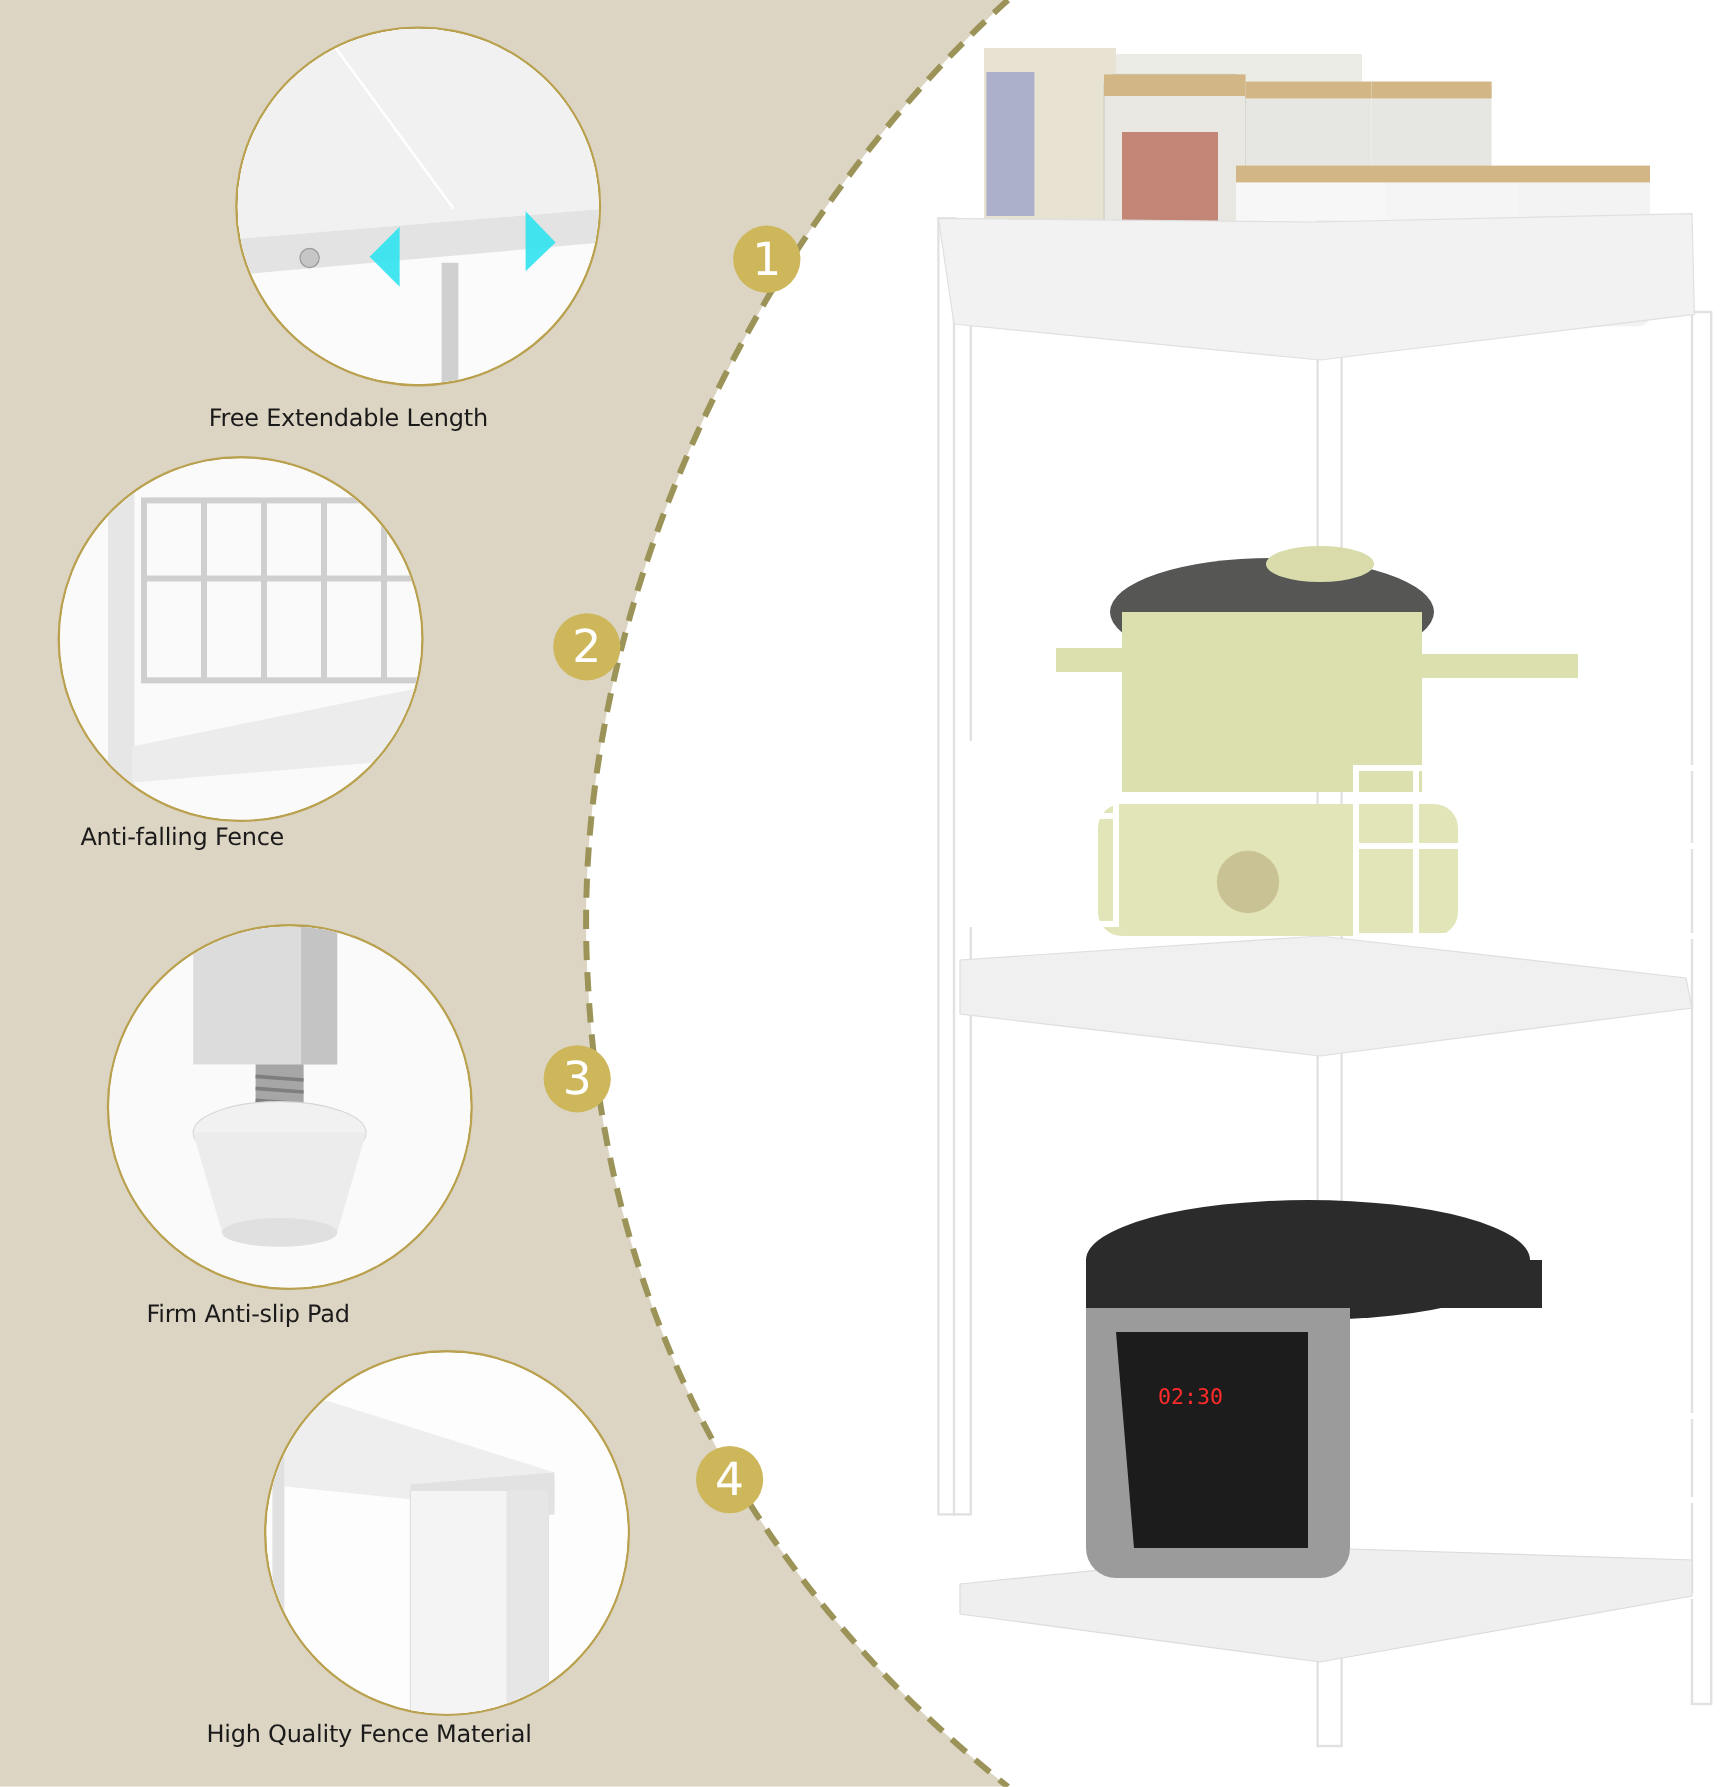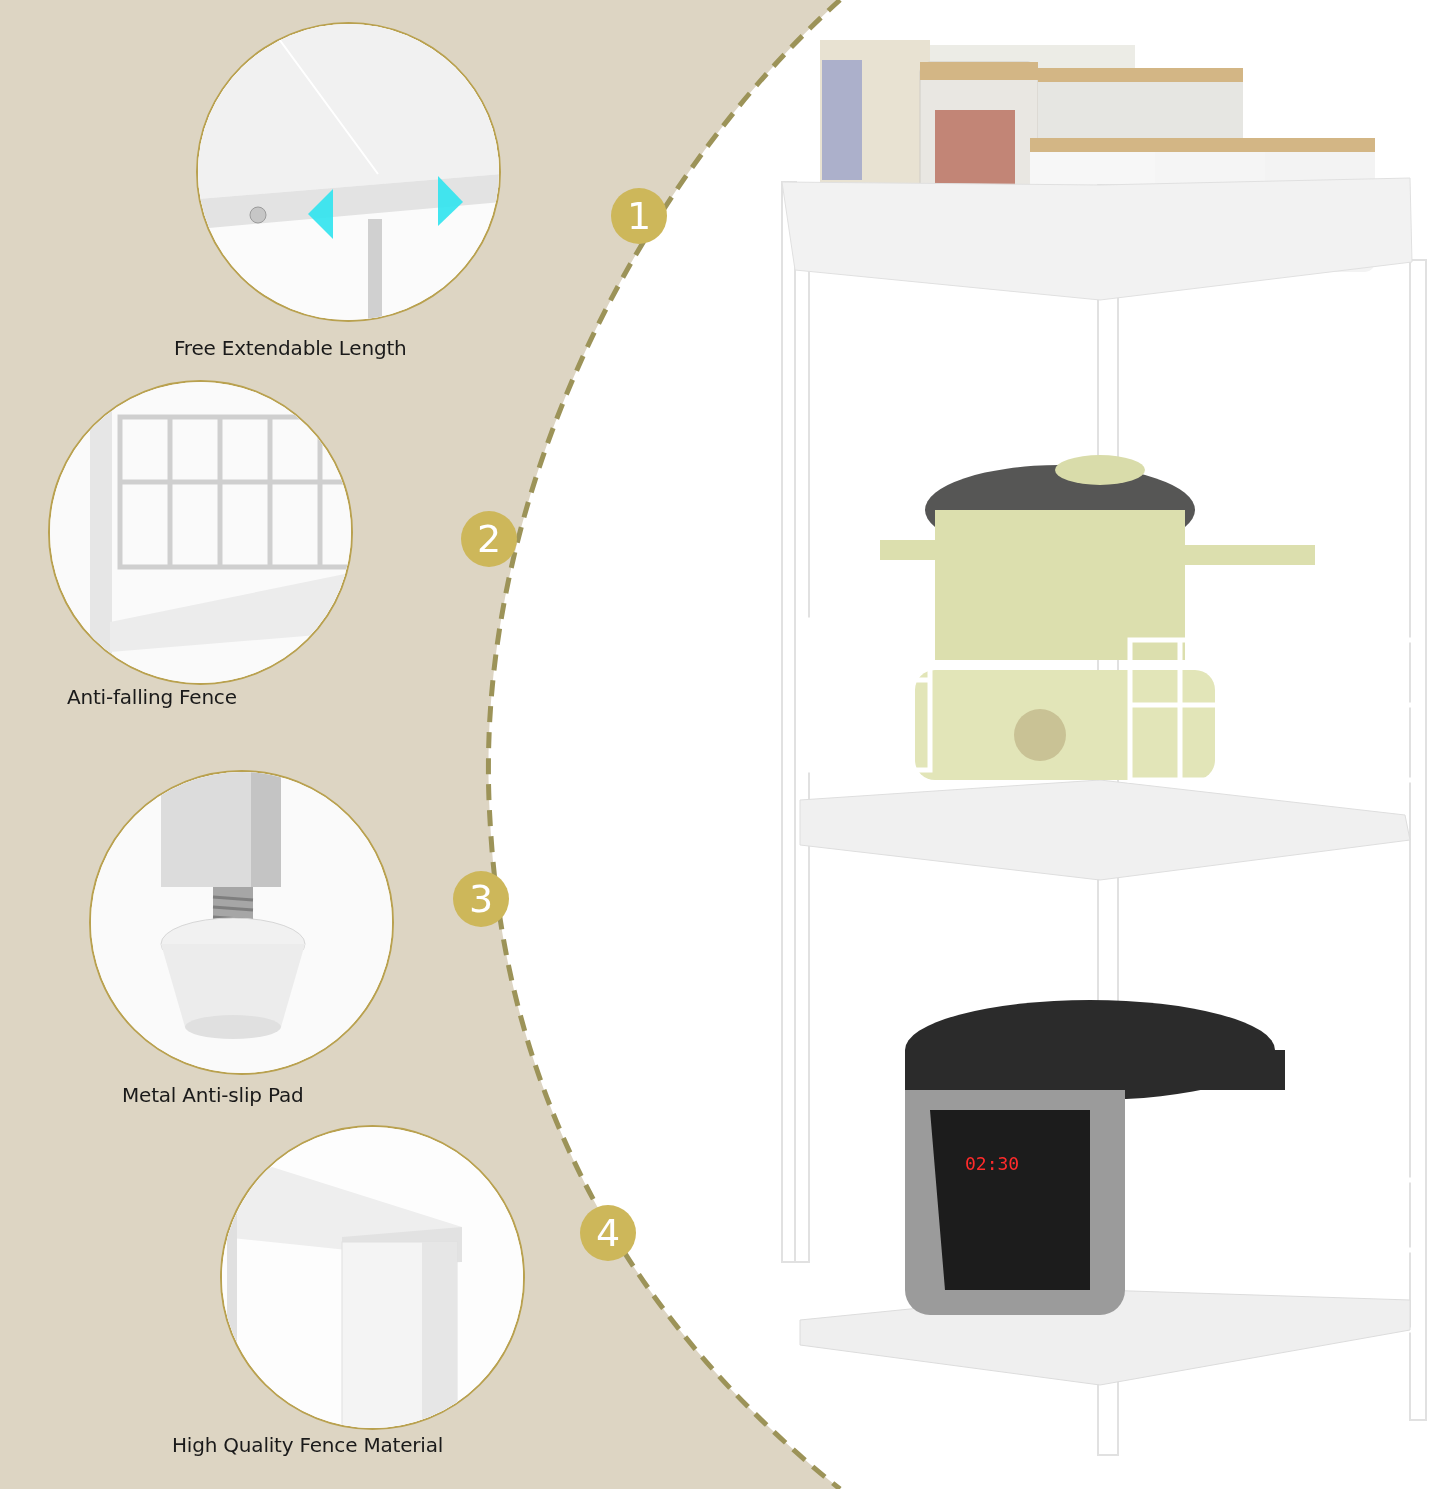--- a/index.html
+++ b/index.html
@@ -62,21 +62,21 @@
         <line x1="122" y1="135" x2="162" y2="138"></line>
       <line x1="122" y1="145" x2="162" y2="148"></line>
         <line x1="122" y1="155" x2="162" y2="158"></line>
       <line x1="122" y1="165" x2="162" y2="168"></line>
     </g>
     <ellipse cx="142" cy="172" rx="72" ry="26" fill="#f1f1f1" stroke="#d6d6d6"></ellipse>
     <polygon points="70,172 214,172 190,255 94,255" fill="#ececec"></polygon>
     <ellipse cx="142" cy="255" rx="48" ry="12" fill="#e0e0e0"></ellipse>
   </svg>
 </div>
-<div class="feature-label" style="left:122px;top:1083px;">Metal Anti-slip Pad</div>
+<div class="feature-label" style="left:122px;top:1083px;">Firm Anti-slip Pad</div>
 <div class="badge" style="left:453px;top:871px;">3</div>
 
 <div class="feature-circle" style="left:220px;top:1125px;width:305px;height:305px;">
   <svg width="305" height="305" viewBox="0 0 305 305">
     <rect width="305" height="305" fill="#fdfdfd"></rect>
     <polygon points="0,60 50,40 240,100 240,135 0,110" fill="#eeeeee"></polygon>
     <polygon points="120,110 240,100 240,135 120,140" fill="#e2e2e2"></polygon>
     <rect x="120" y="115" width="115" height="200" fill="#f4f4f4" stroke="#e0e0e0"></rect>
     <rect x="200" y="115" width="35" height="200" fill="#e6e6e6"></rect>
     <line x1="10" y1="60" x2="10" y2="305" stroke="#e0e0e0" stroke-width="10"></line>

